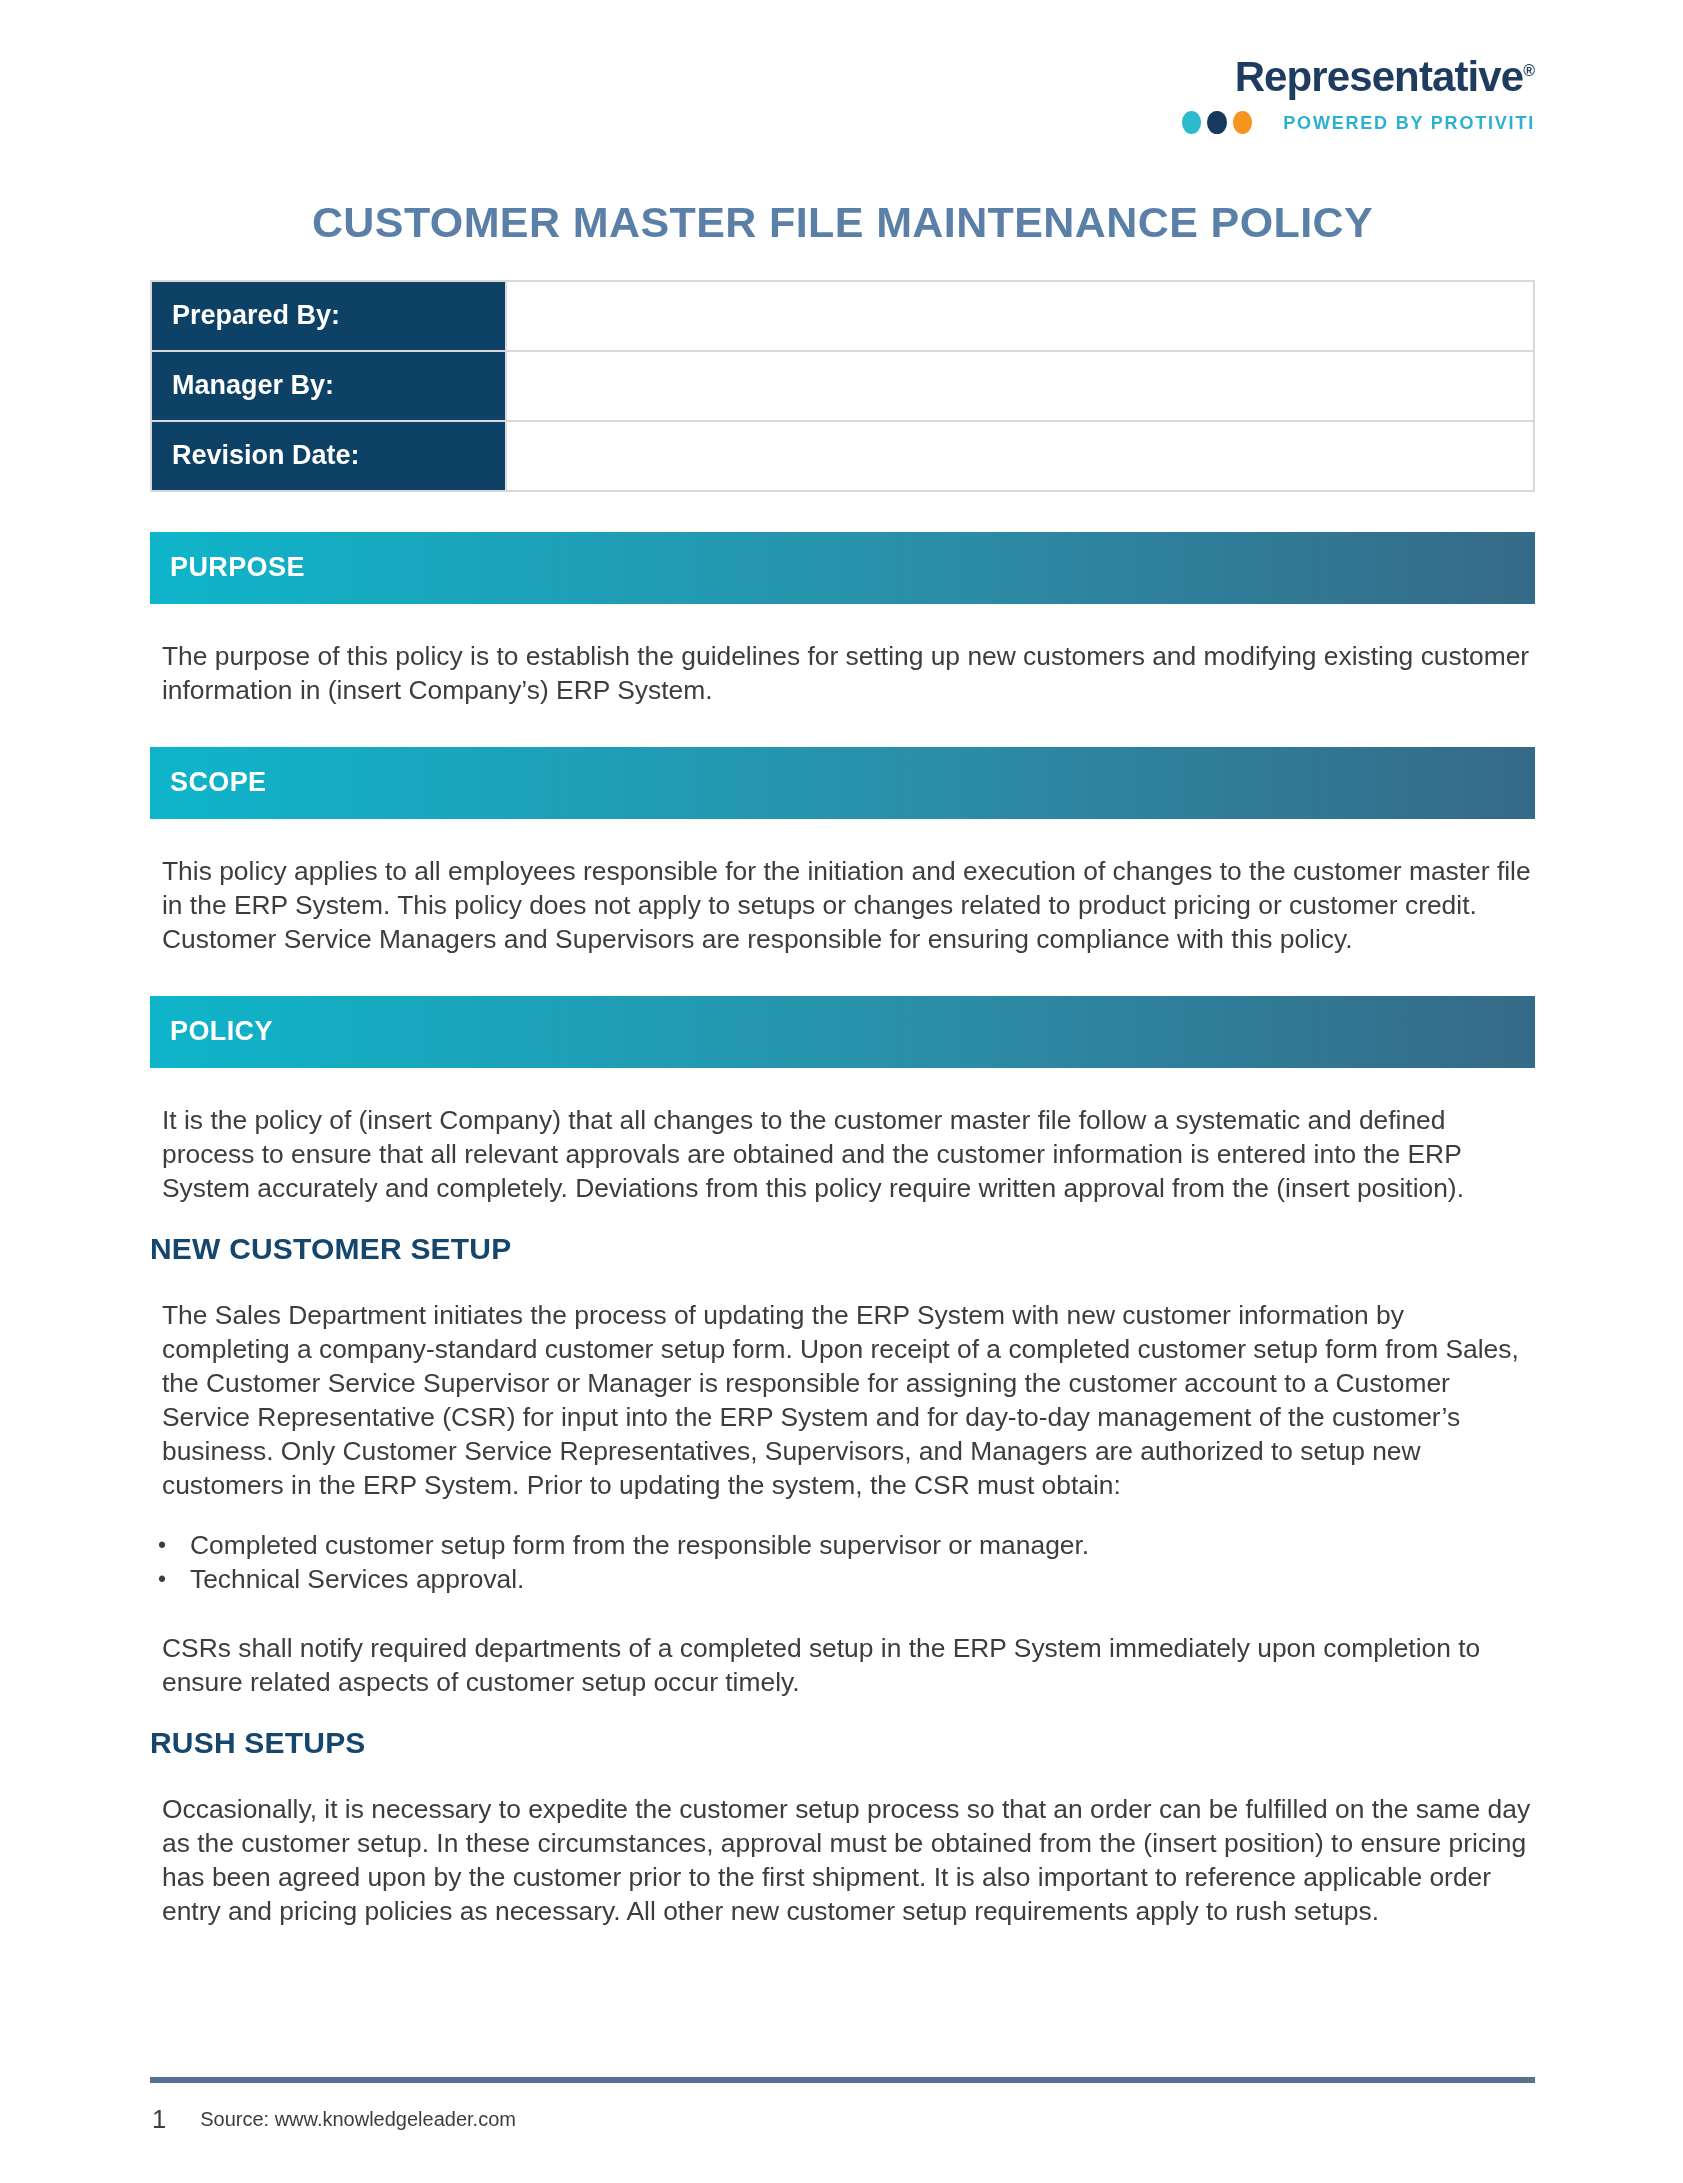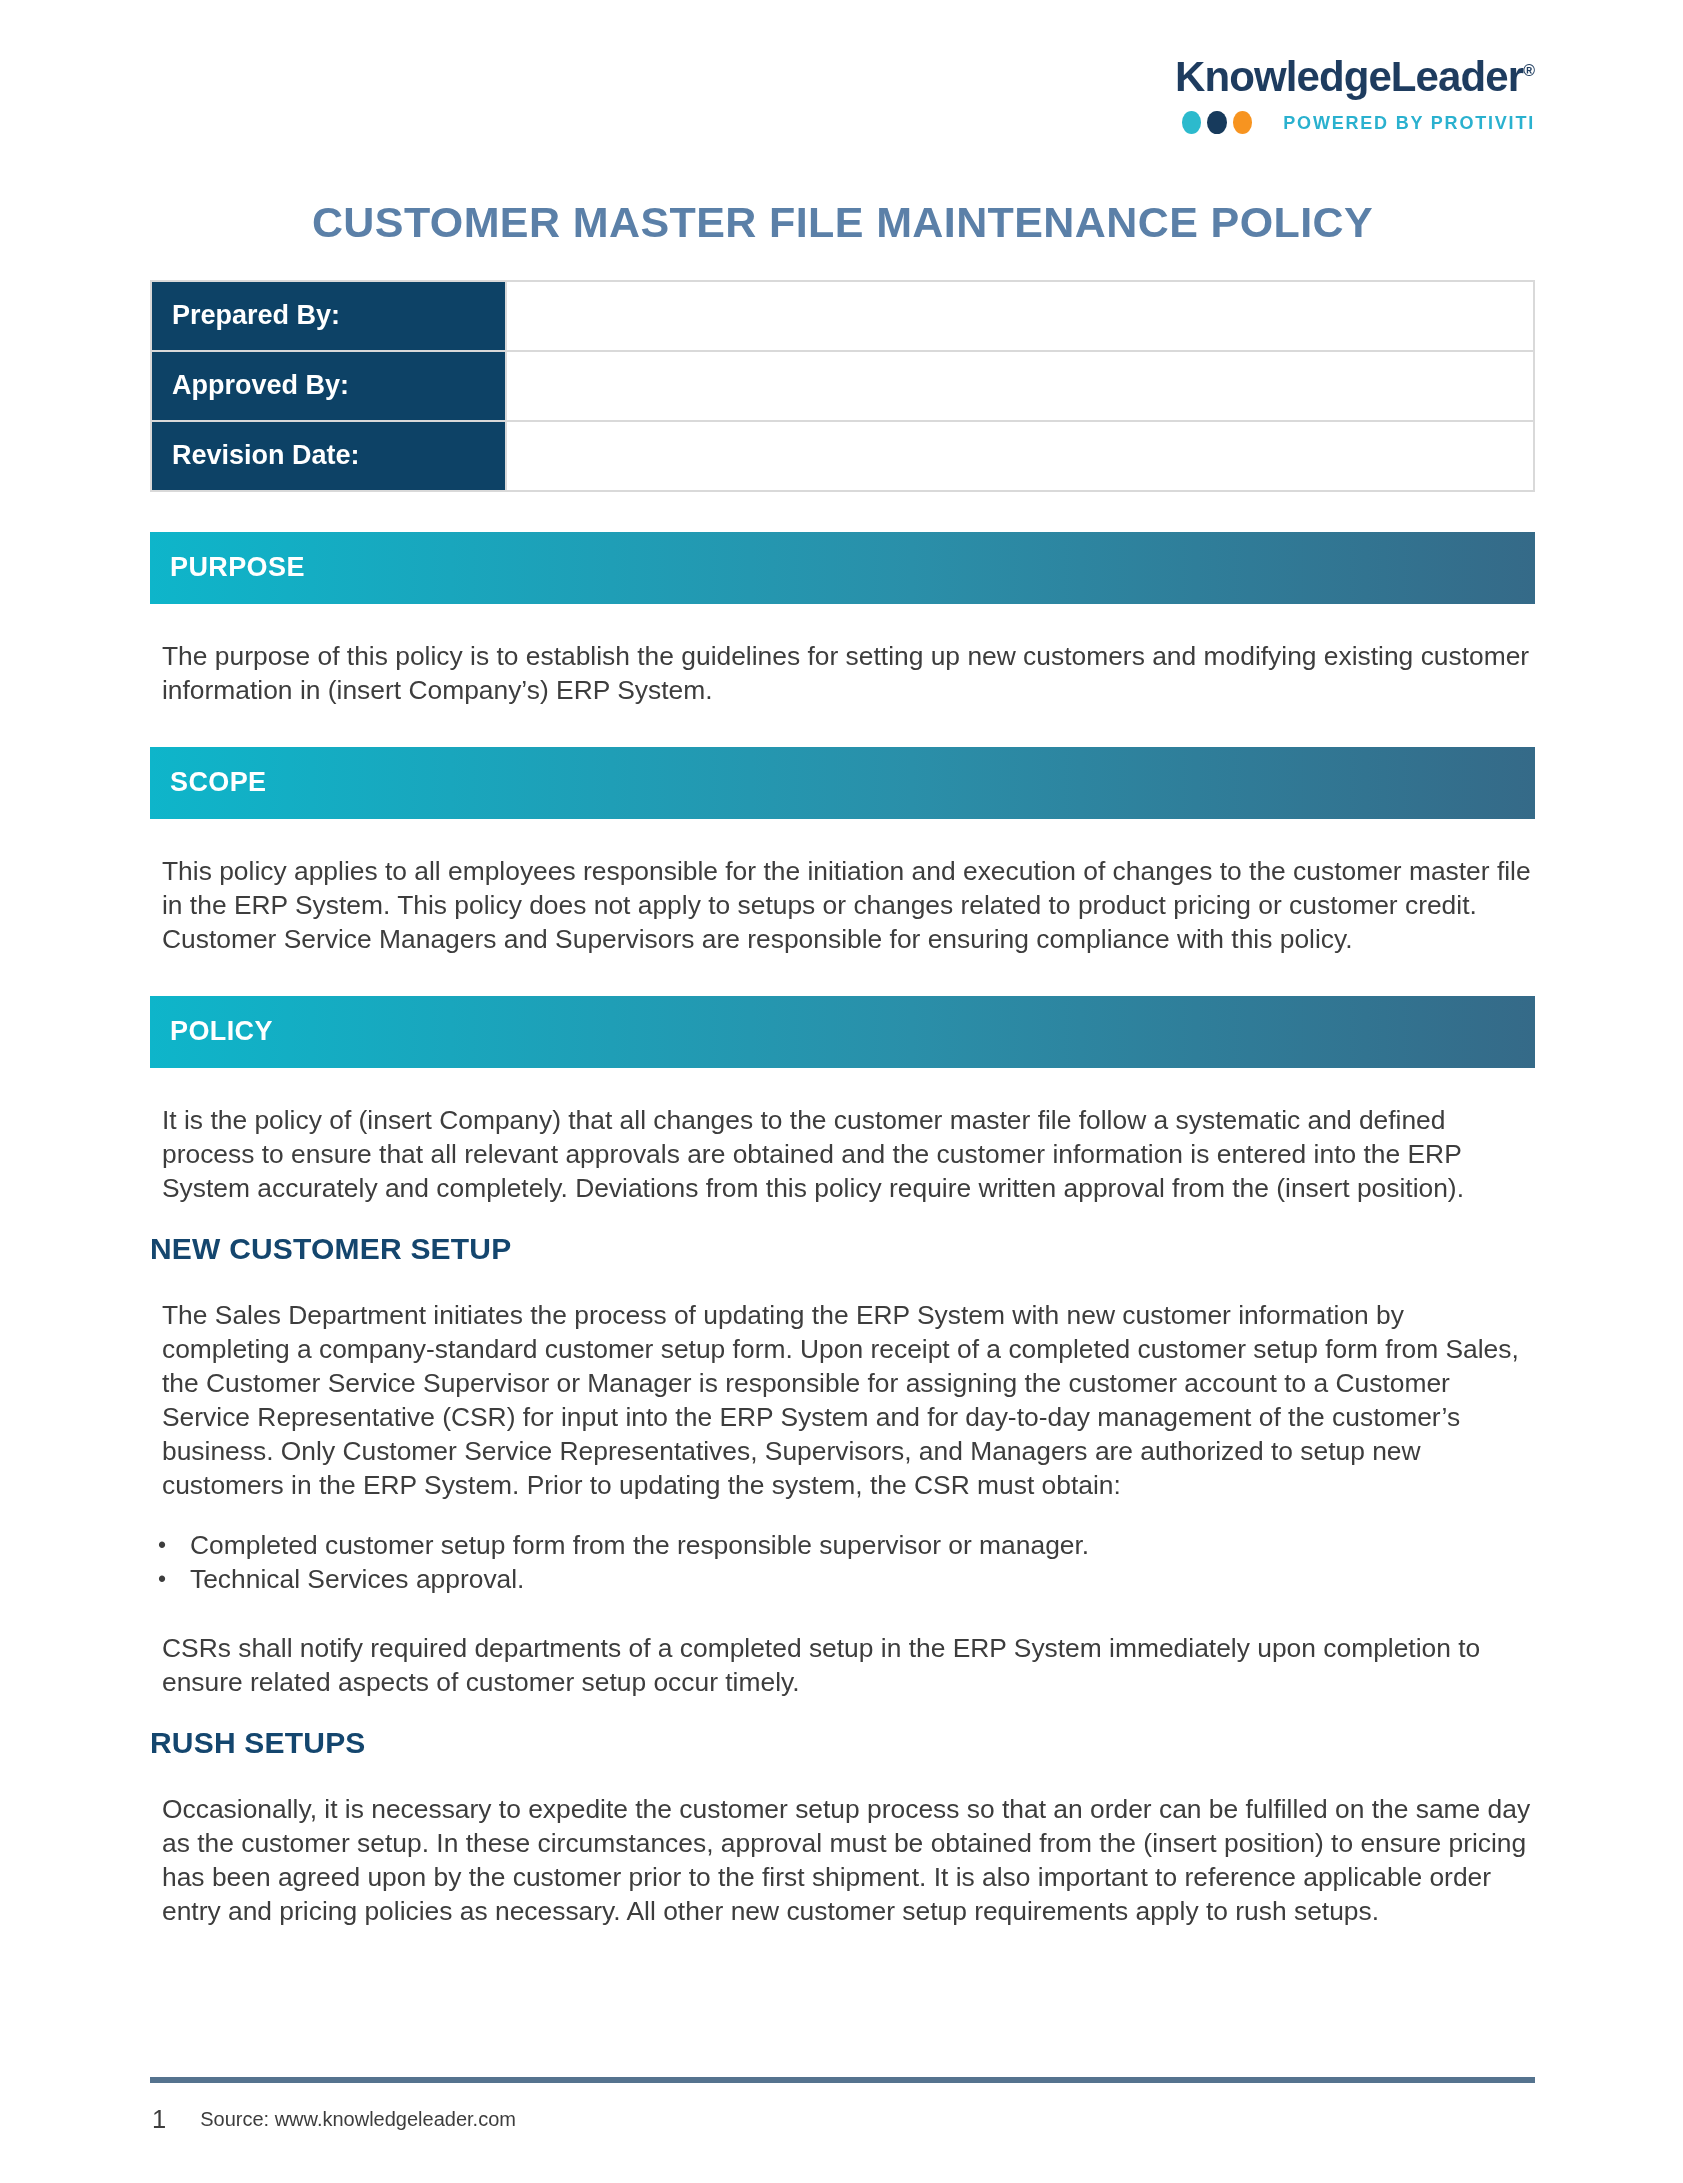--- a/index.html
+++ b/index.html
@@ -59,41 +59,41 @@
   .footer-text{position:absolute;left:152px;top:2107px;display:flex;align-items:flex-start;}
   .page-num{font-size:25.5px;color:#3d3d3d;margin-right:34px;line-height:1;}
   .source{font-size:20px;color:#3d3d3d;line-height:1.2;}
 </style>
 </head>
 <body>
 
 <div class="page">
 
   <div class="logo-block">
-    <div class="wordmark"><span>KnowledgeLeader</span><sup>®</sup></div>
+    <div class="wordmark"><span>Representative</span><sup>®</sup></div>
     <div class="tagline-row">
       <div class="dots">
         <span class="dot" style="background:#2cbacd"></span>
         <span class="dot" style="background:#173a5c"></span>
         <span class="dot" style="background:#f79420"></span>
       </div>
       <span class="tagline">POWERED BY PROTIVITI</span>
     </div>
   </div>
 
   <h1 class="doc-title">CUSTOMER MASTER FILE MAINTENANCE POLICY</h1>
 
   <table class="info">
     <tbody>
       <tr>
         <td class="label-cell">Prepared By:</td>
         <td class="value-cell"></td>
       </tr>
       <tr>
-        <td class="label-cell">Approved By:</td>
+        <td class="label-cell">Manager By:</td>
         <td class="value-cell"></td>
       </tr>
       <tr>
         <td class="label-cell">Revision Date:</td>
         <td class="value-cell"></td>
       </tr>
     </tbody>
   </table>
 
   <div class="band">

